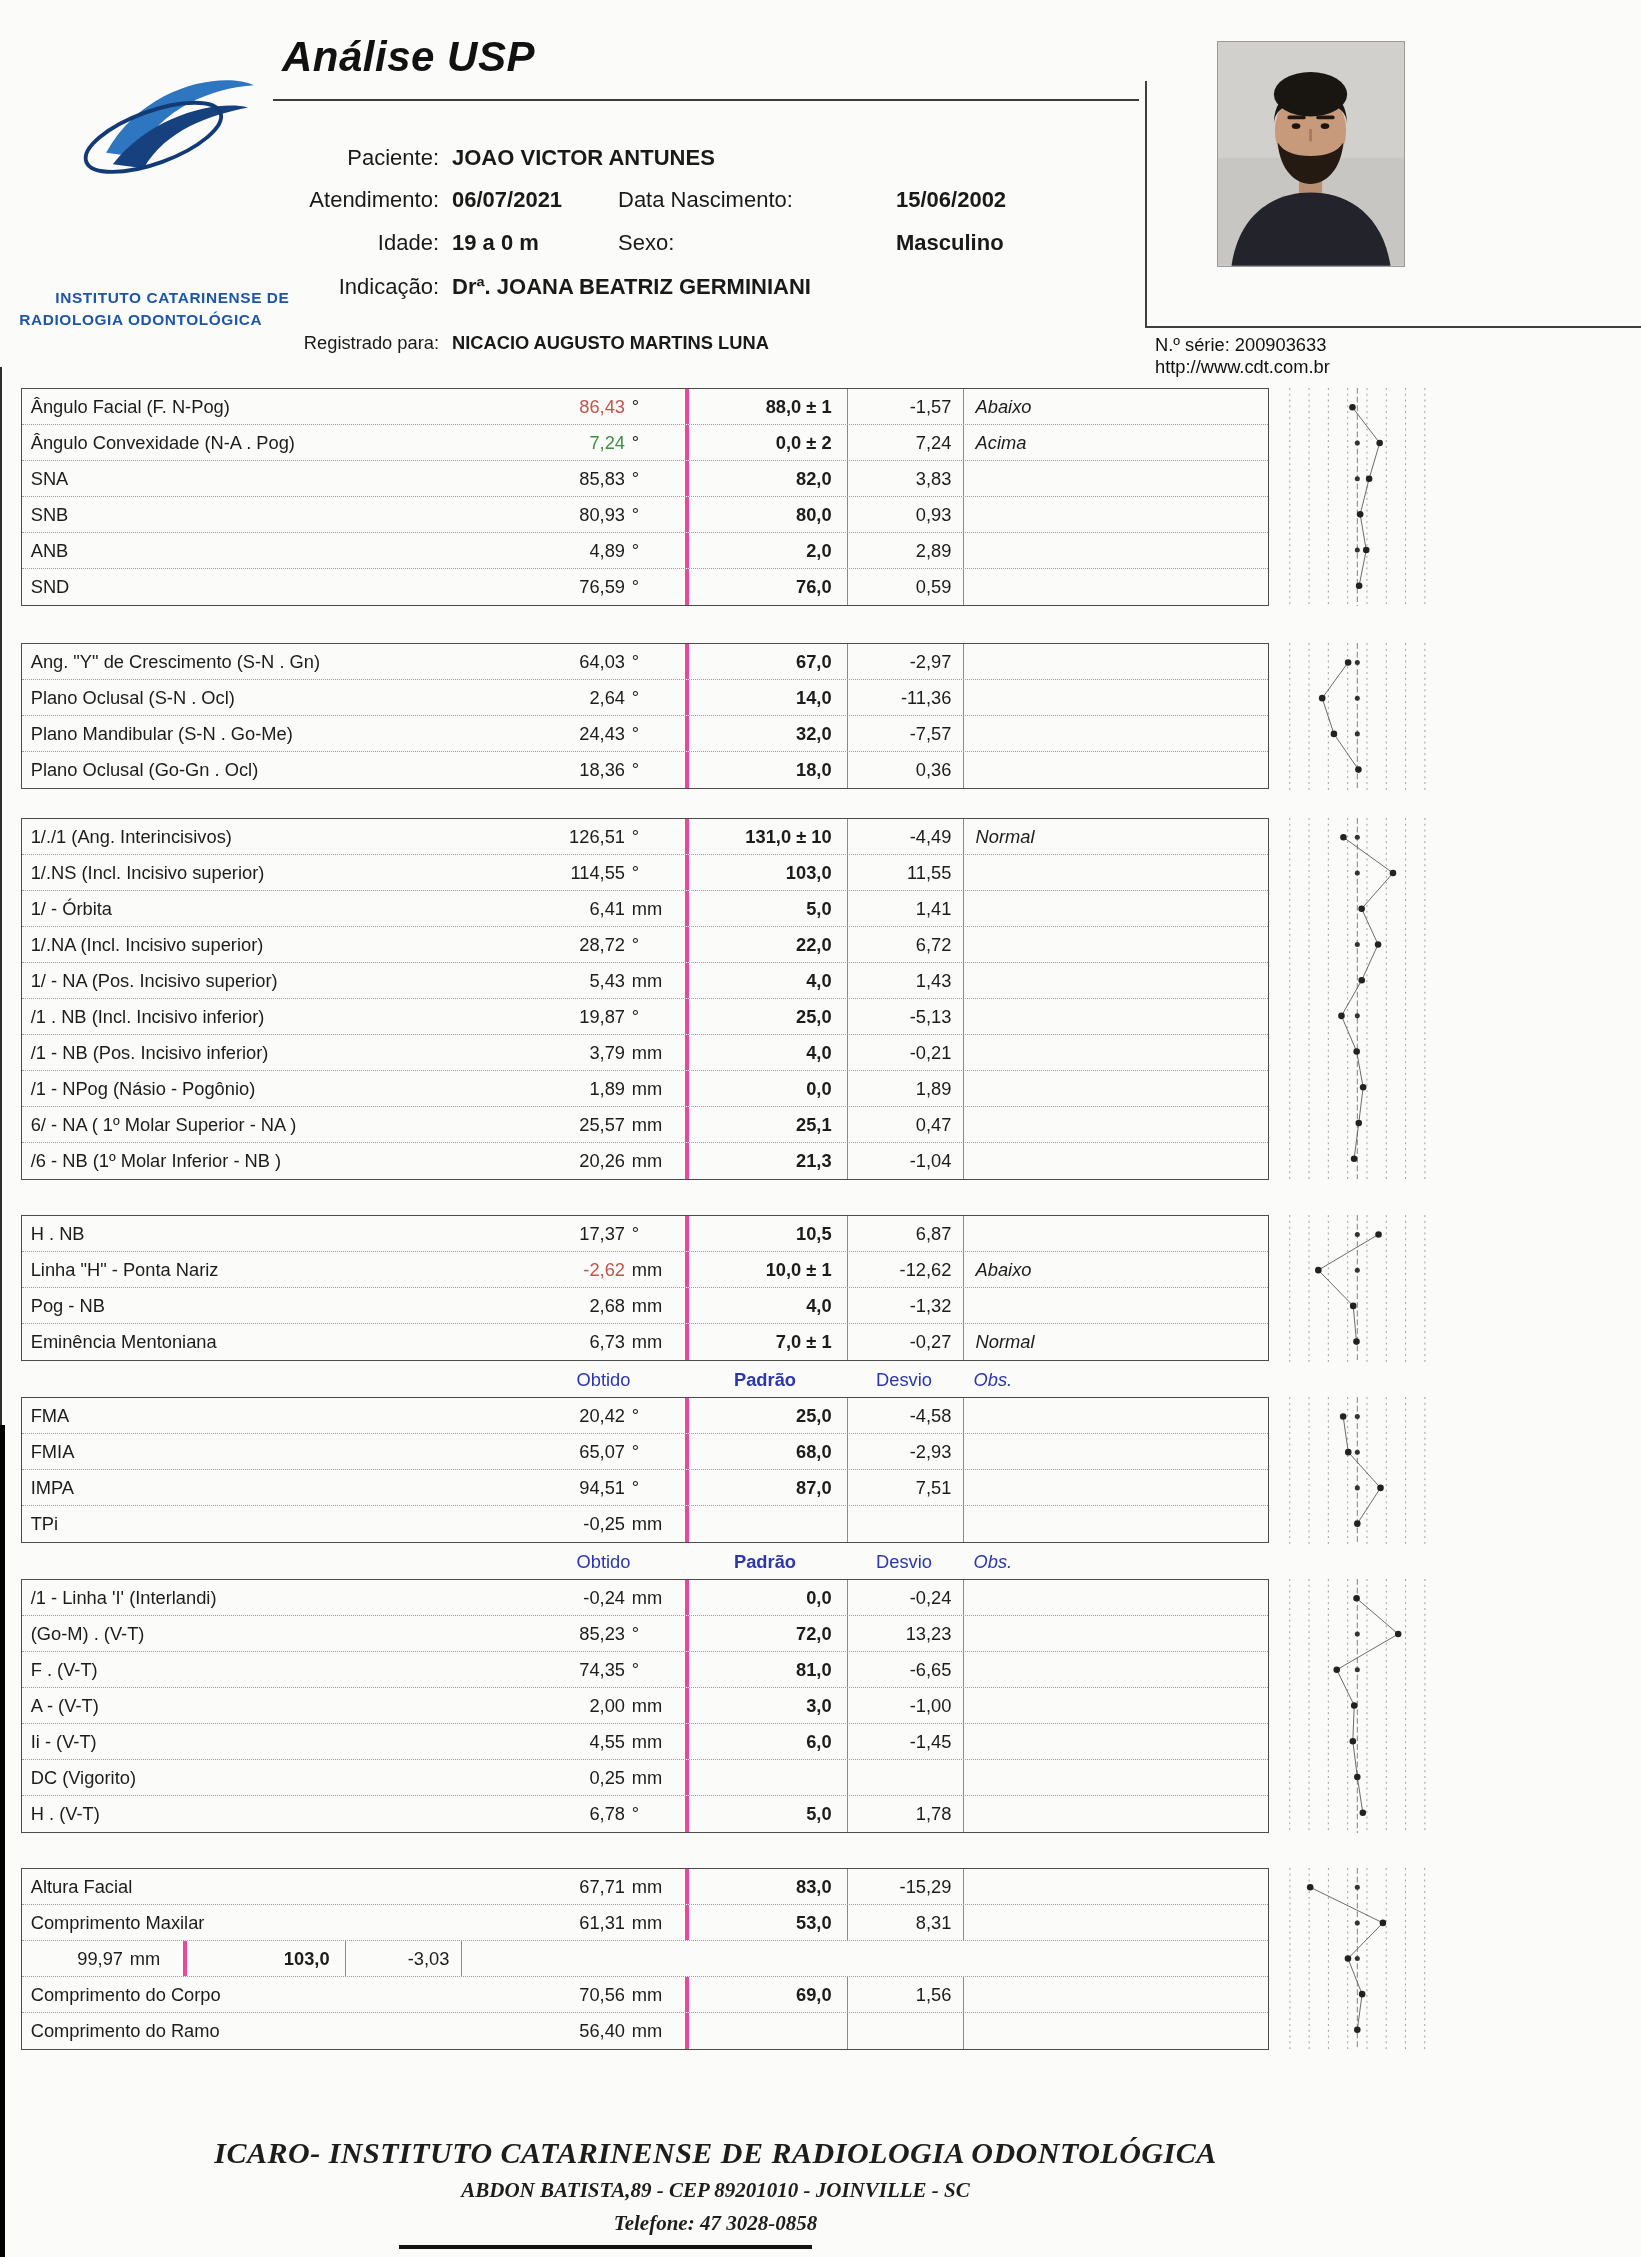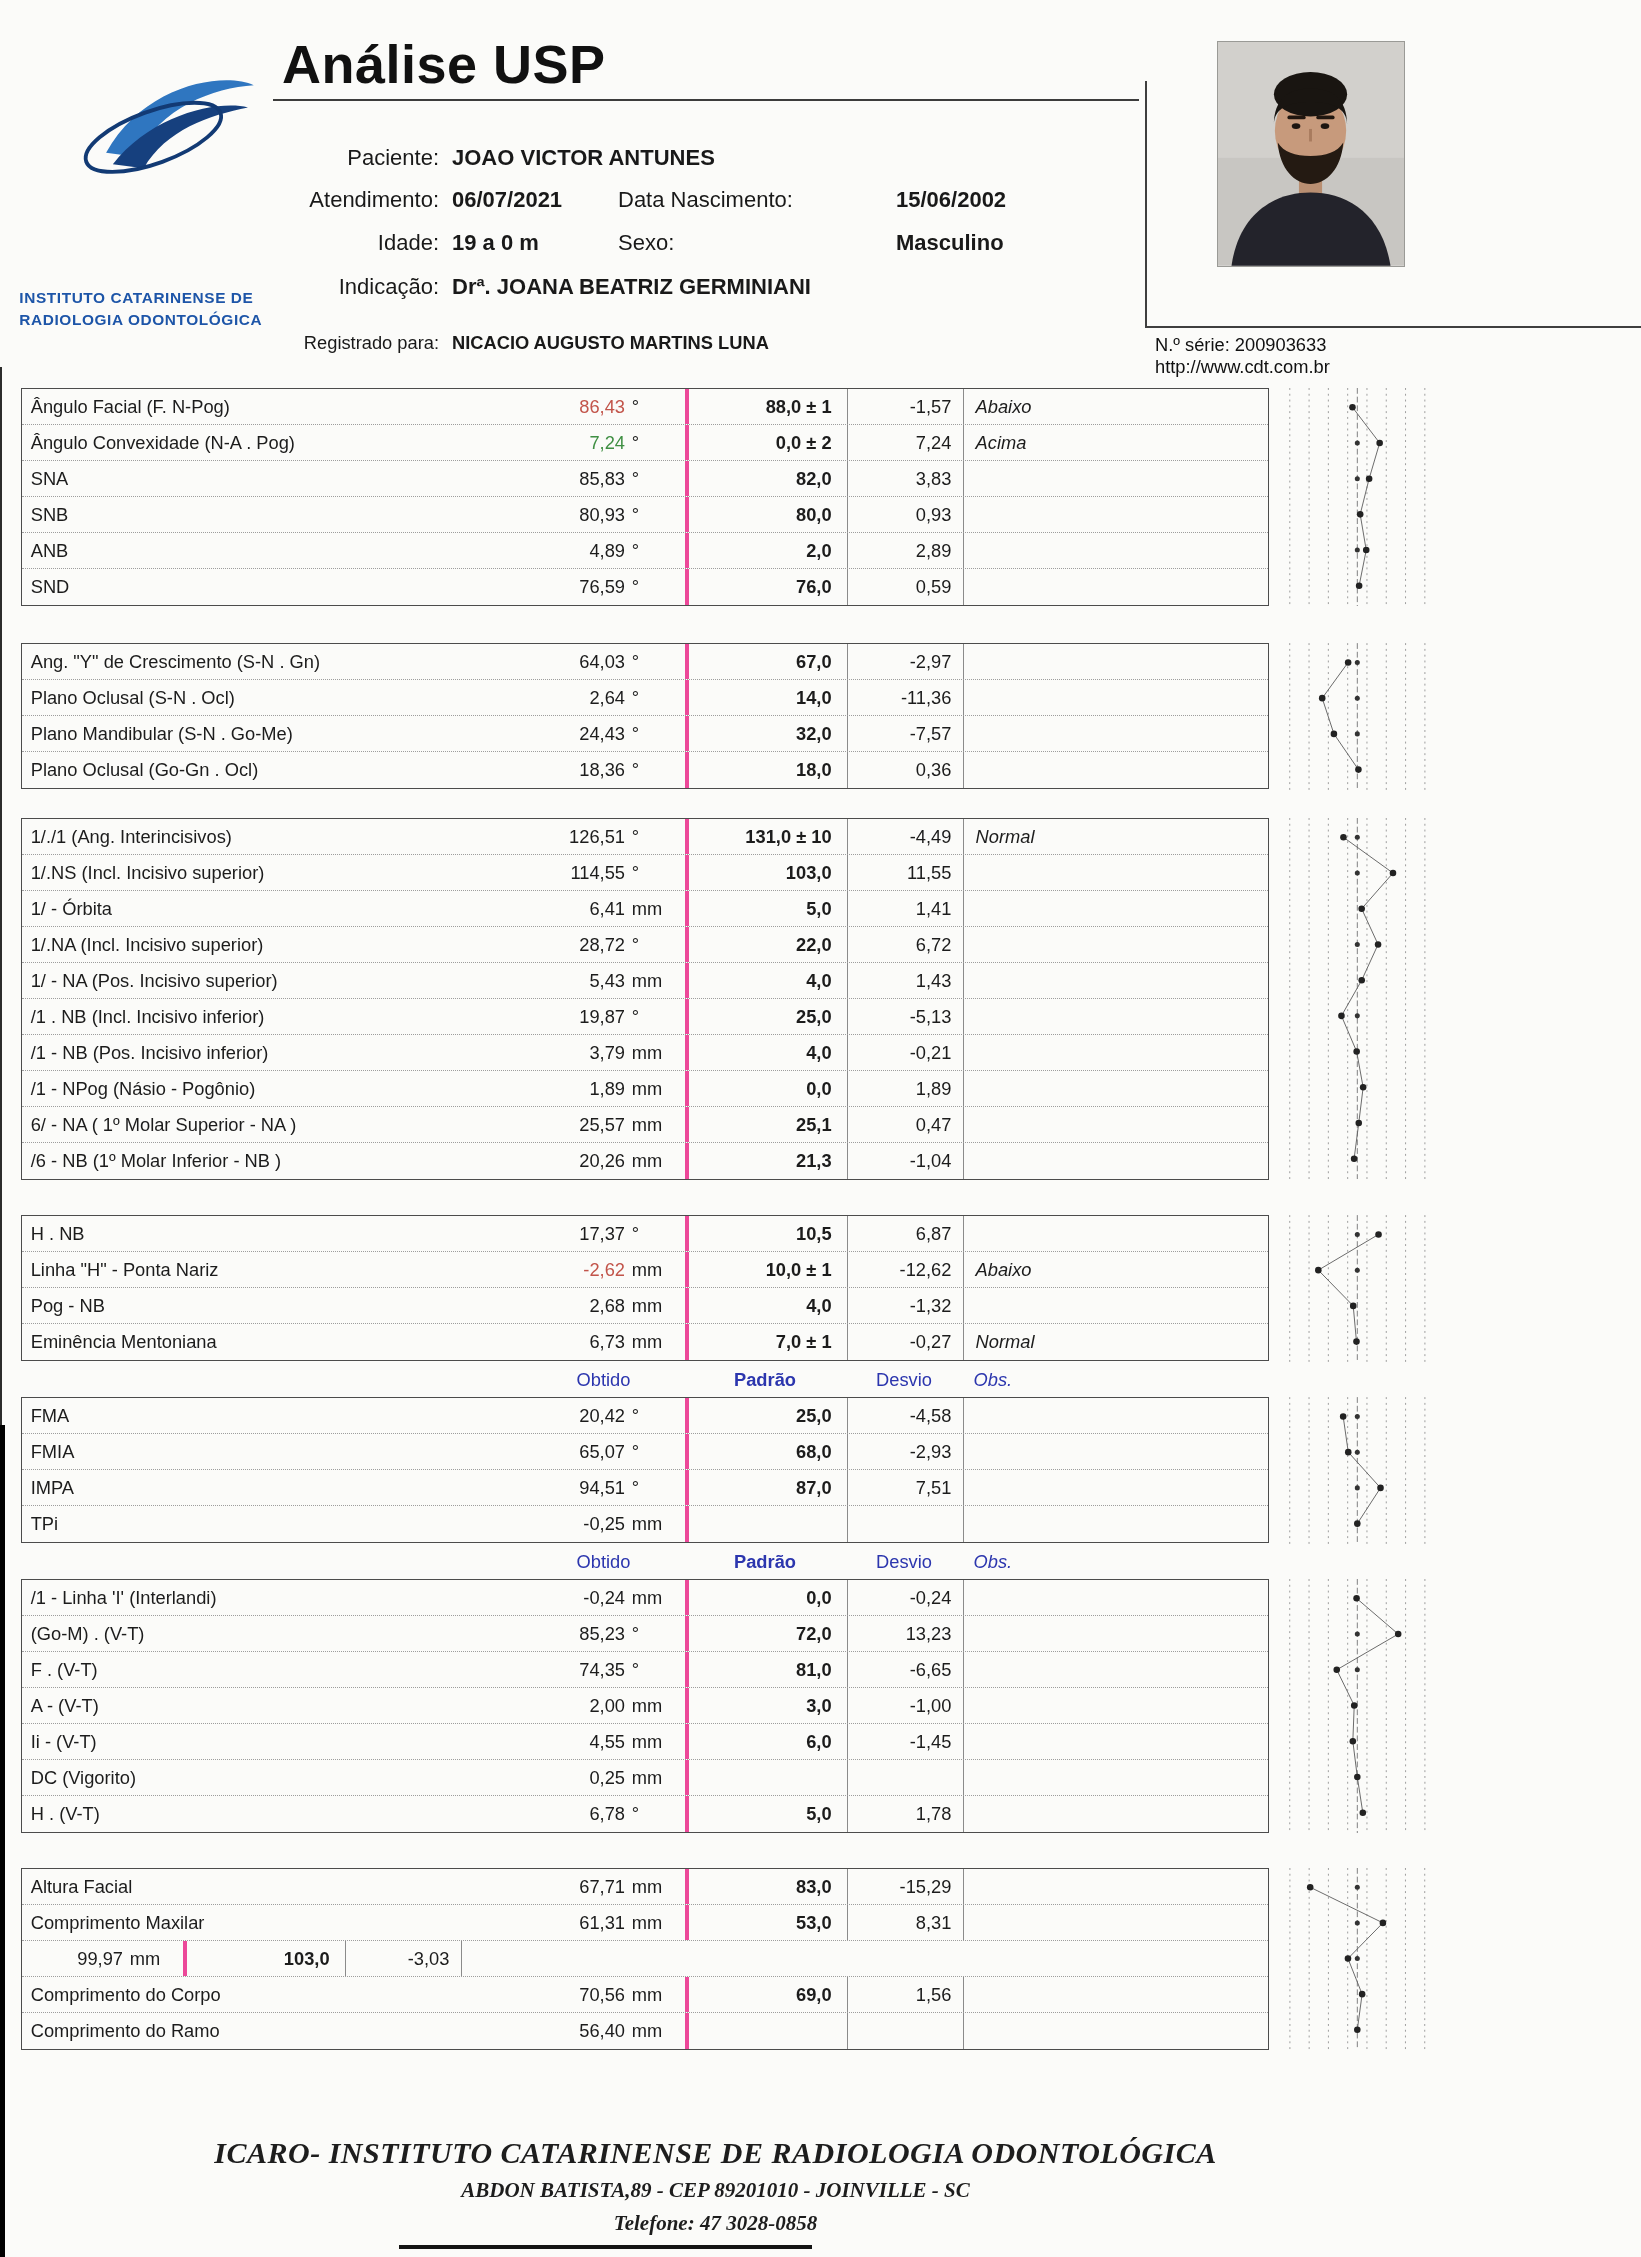--- a/index.html
+++ b/index.html
@@ -8,23 +8,23 @@
   .page{position:relative;width:1641px;height:2257px;margin:0 auto;background:#fbfbf9;
         font-family:"Liberation Sans",sans-serif;color:#1c1c1c;overflow:hidden;}
 
   
   .header{position:relative;height:384px;}
   .logo{position:absolute;left:13.5px;top:46px;width:425px;height:333px;}
   .logo-swoosh{position:absolute;left:39px;top:9.7px;}
   .logo-name{position:absolute;left:1.9px;top:153px;font-family:"Liberation Serif",serif;
              font-weight:bold;font-size:77px;line-height:77px;color:#1d55a8;letter-spacing:6.8px;}
   .logo-sub{position:absolute;left:5.8px;font-size:15.4px;color:#1d55a8;letter-spacing:0.6px;font-weight:bold;}
-  .logo-sub.s1{top:243px;}
+  .logo-sub.s1{top:243px;margin-left:36px;}
   .logo-sub.s2{top:265px;}
-  .page-title{position:absolute;left:282px;top:33px;font-size:54px;font-weight:bold;color:#111;letter-spacing:0.5px;}
+  .page-title{position:absolute;left:282px;top:33px;font-size:42px;font-weight:bold;color:#111;letter-spacing:0.5px;font-style:italic;}
   .title-rule{position:absolute;left:273px;top:99px;width:866px;height:1.9px;background:#3c3c3c;}
   .pframe-v{position:absolute;left:1145px;top:81px;width:1.9px;height:247px;background:#3f3f3f;}
   .pframe-h{position:absolute;left:1145px;top:326px;width:496px;height:1.9px;background:#3f3f3f;}
   .photo{position:absolute;left:1218px;top:42px;width:186px;height:224px;box-shadow:0 0 0 1px #9a9a96;}
   .hfield{position:absolute;font-size:22px;color:#191919;white-space:nowrap;}
   .hlab{left:0;width:439px;text-align:right;}
   .hval{left:452px;font-weight:bold;}
   .hlab2{left:618px;width:266px;}
   .hval2{left:896px;font-weight:bold;}
   .r1{top:145px;} .r2{top:187px;} .r3{top:230px;} .r4{top:274px;} .r5{top:332px;}

